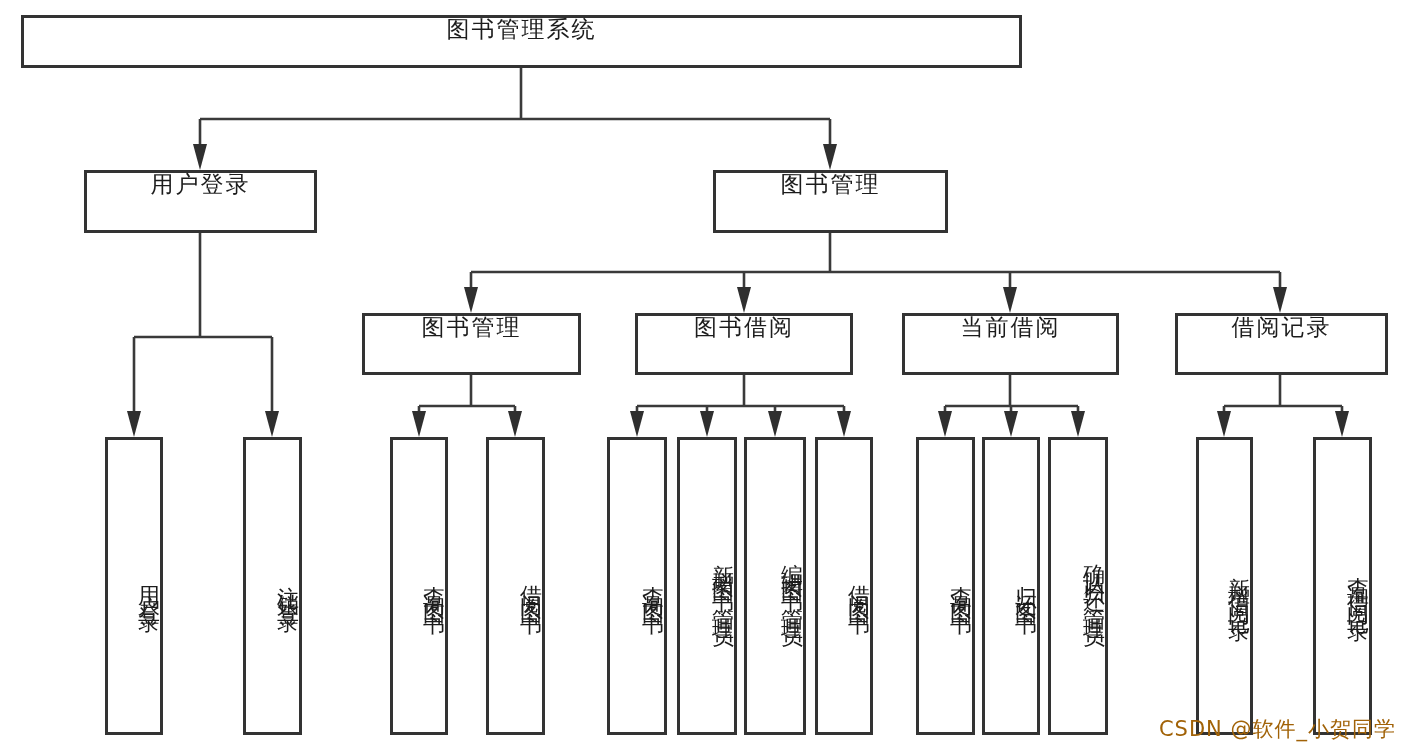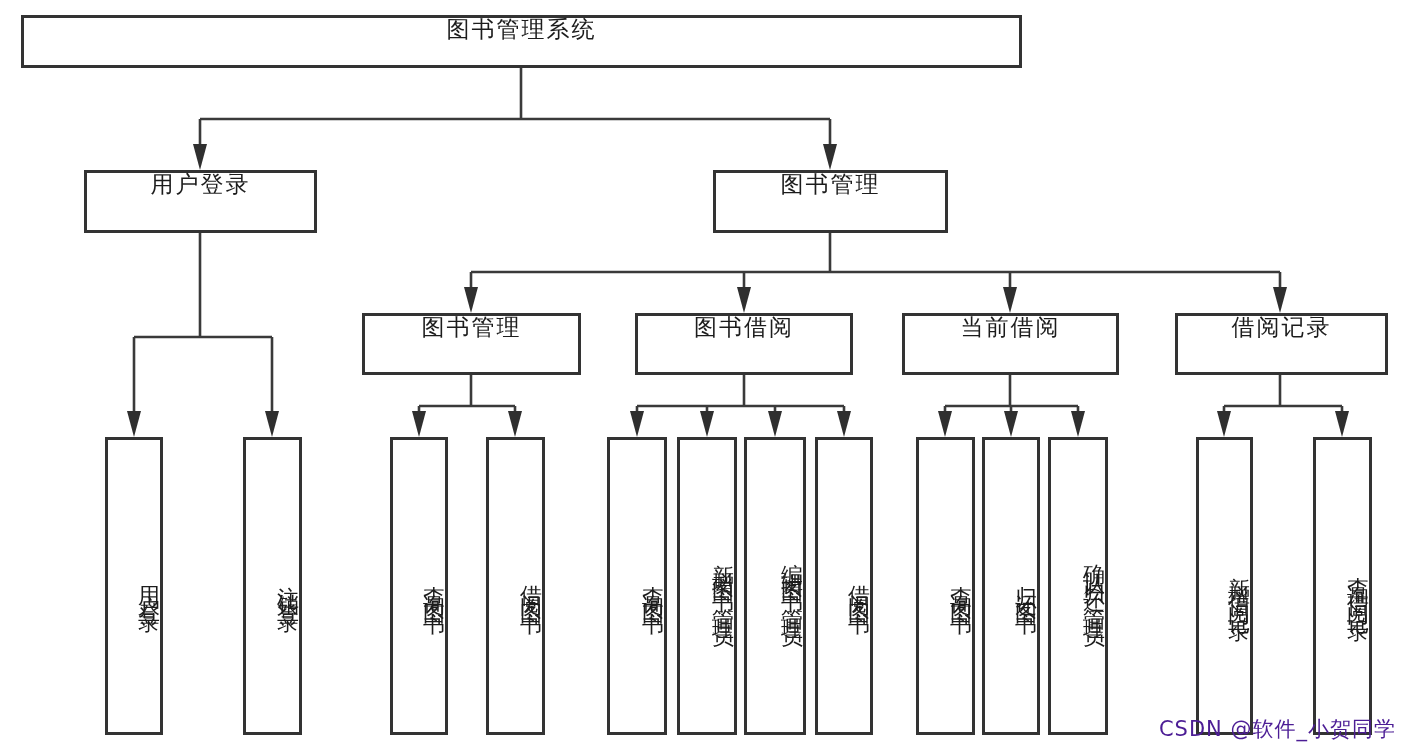--- a/index.html
+++ b/index.html
@@ -53,21 +53,21 @@
     letter-spacing: 9px;
     line-height: 1;
     width: 58px;
     top: 437px;
     height: 298px;
   }
   #watermark {
     position: absolute;
     right: 9px;
     bottom: 4px;
-    color: #4c1d95;
+    color: #a16207;
     font-size: 21px;
     letter-spacing: 1px;
     z-index: 5;
     white-space: nowrap;
     margin-top: 24px;
   }
 </style>
 </head>
 <body>
 

